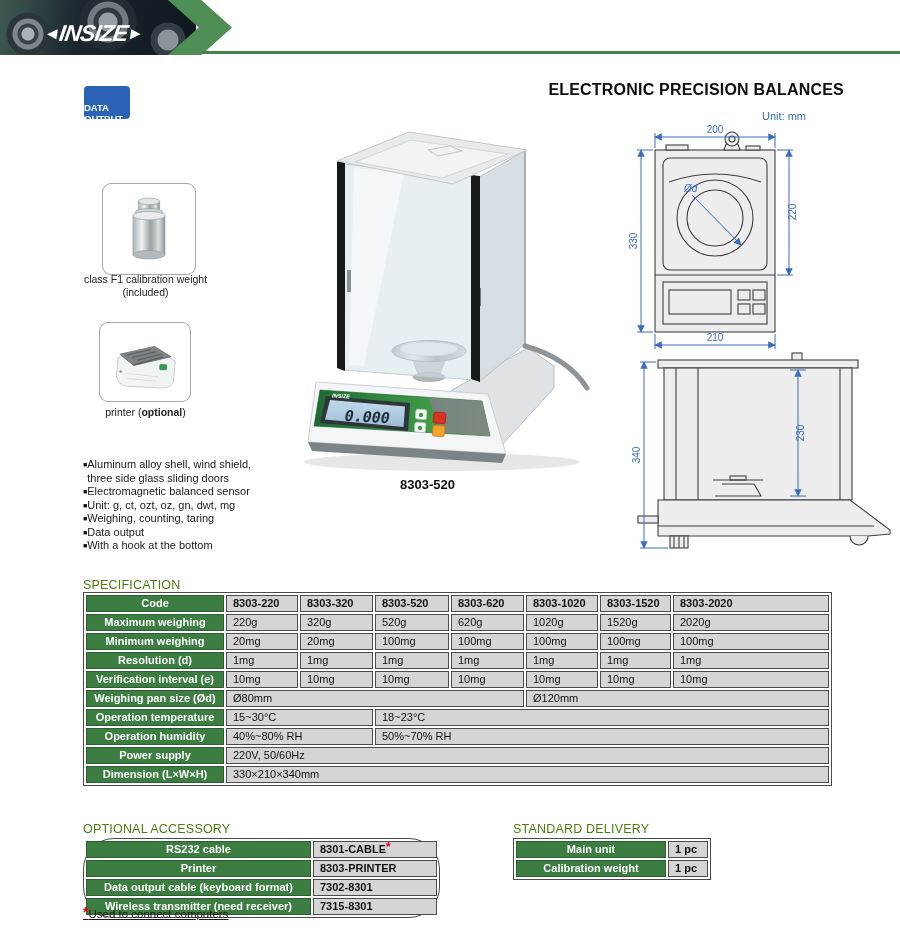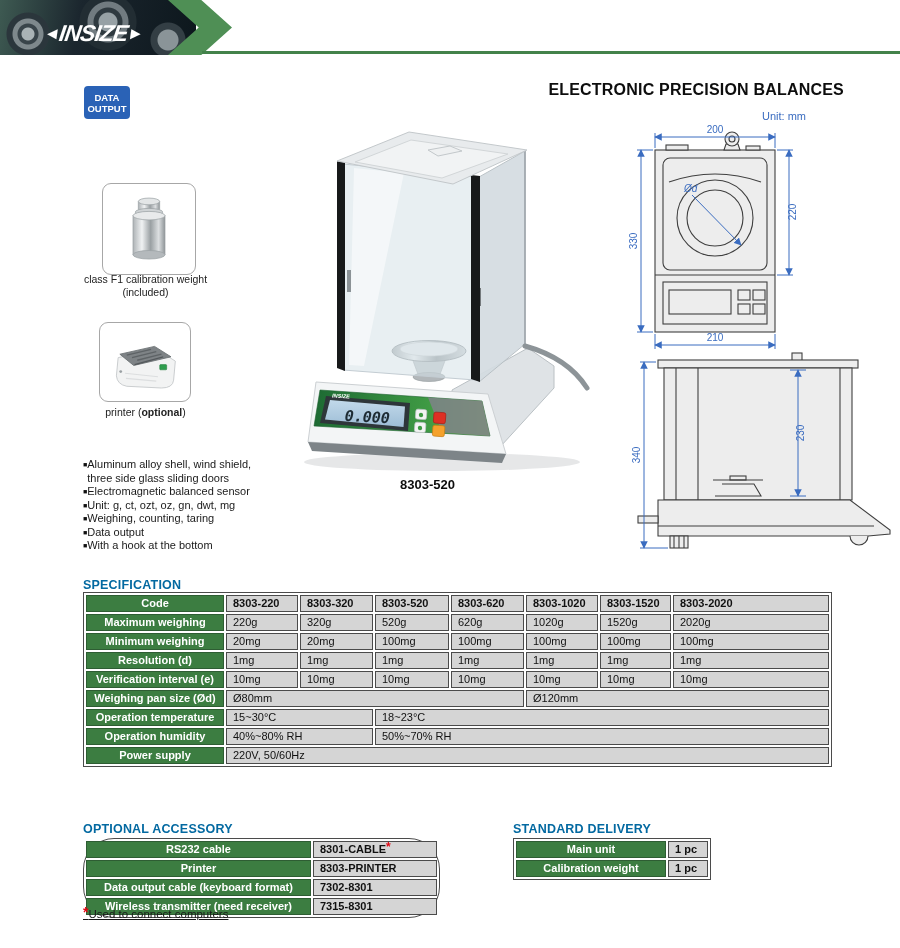--- a/index.html
+++ b/index.html
@@ -14,22 +14,22 @@
       radial-gradient(circle at 168px 40px, #8a9498 0 10px, #333e44 11px 17px, rgba(0,0,0,0) 18px),
       linear-gradient(100deg,#3e5a52 0%, #1b262e 40%, #0d171d 100%);}
   .header-chevron{position:absolute;left:168px;top:0;width:64px;height:55px;background:#4f8f55;
     clip-path:polygon(0 0,52% 0,100% 50%,52% 100%,0 100%,48% 50%);}
   .header-rule{position:absolute;left:202px;top:51px;width:698px;height:3px;background:#43824a;}
   .logo{position:absolute;left:44px;top:20px;font-size:23px;font-weight:bold;font-style:italic;
     color:#fff;transform:skewX(-8deg);letter-spacing:-1px;white-space:nowrap;}
   .logo .arr{font-size:0.72em;font-style:normal;position:relative;top:-2px;}
 
   .data-badge{position:absolute;left:84px;top:86px;width:46px;height:33px;background:#2a62b6;
-    border-radius:4px;color:#fff;font-size:9.5px;font-weight:bold;text-align:center;
-    line-height:11px;padding-top:6px;box-sizing:border-box;}
+    border-radius:4px;color:#fff;font-size:9.5px;font-weight:bold;
+    line-height:11px;padding-top:16px;box-sizing:border-box;}
 
   .page-title{position:absolute;right:56px;top:81px;font-size:16px;font-weight:bold;
     letter-spacing:.2px;color:#0d0d0d;white-space:nowrap;}
 
   
   .img-box{position:absolute;border:1px solid #a7a7a7;border-radius:9px;background:#fff;
     display:flex;align-items:center;justify-content:center;}
   .weight-box{left:102px;top:183px;width:92px;height:90px;}
   .printer-box{left:99px;top:322px;width:90px;height:78px;}
   .caption{position:absolute;font-size:10.5px;line-height:13px;text-align:center;color:#222;white-space:pre-line;}
@@ -51,21 +51,21 @@
   
   .tv-svg{position:absolute;left:628px;top:106px;}
   .sv-svg{position:absolute;left:622px;top:348px;}
   .dimtext{fill:#3a6cc0;font-size:10px;font-family:"Liberation Sans",sans-serif;}
   .unittext{fill:#3a6cc0;font-size:11px;font-family:"Liberation Sans",sans-serif;}
   .dln{stroke:#3a6cc0;stroke-width:1;fill:none;}
   .oln{stroke:#3f3f3f;stroke-width:1.1;fill:none;}
   .ofill{stroke:#3f3f3f;stroke-width:1.1;fill:#ededed;}
 
   
-  .section-heading{position:absolute;font-size:12.5px;font-weight:bold;color:#0369a1;letter-spacing:.2px;}
+  .section-heading{position:absolute;font-size:12.5px;font-weight:normal;color:#4d7c0f;letter-spacing:.2px;}
   .spec-heading{left:83px;top:578px;}
   .oa-heading{left:83px;top:822px;}
   .sd-heading{left:513px;top:822px;}
 
   
   table.gtable{position:absolute;border-collapse:separate;border-spacing:2px;background:#fff;
     border:1px solid #4b4b4b;table-layout:fixed;}
   .gtable th{background:#3c7d41;color:#fff;font-weight:bold;text-align:center;
     padding:1px 6px;font-size:11px;line-height:13px;border:1px solid #2e5d33;white-space:pre-line;}
   .gtable td{background:#d5d5d5;color:#111;text-align:left;
@@ -395,20 +395,24 @@
       </tr>
       <tr>
         <th>Operation humidity</th>
         <td colspan="2">40%~80% RH</td>
         <td colspan="5">50%~70% RH</td>
       </tr>
       <tr>
         <th>Power supply</th>
         <td colspan="7">220V, 50/60Hz</td>
       </tr>
+      <tr>
+        <th>Dimension (L×W×H)</th>
+        <td colspan="7">330×210×340mm</td>
+      </tr>
     </tbody>
   </table>
 
   <div class="section-heading oa-heading">OPTIONAL ACCESSORY</div>
   <table class="gtable oa-table">
     <colgroup>
         <col style="width:225px">
         <col style="width:124px">
       </colgroup>
     <tbody>

